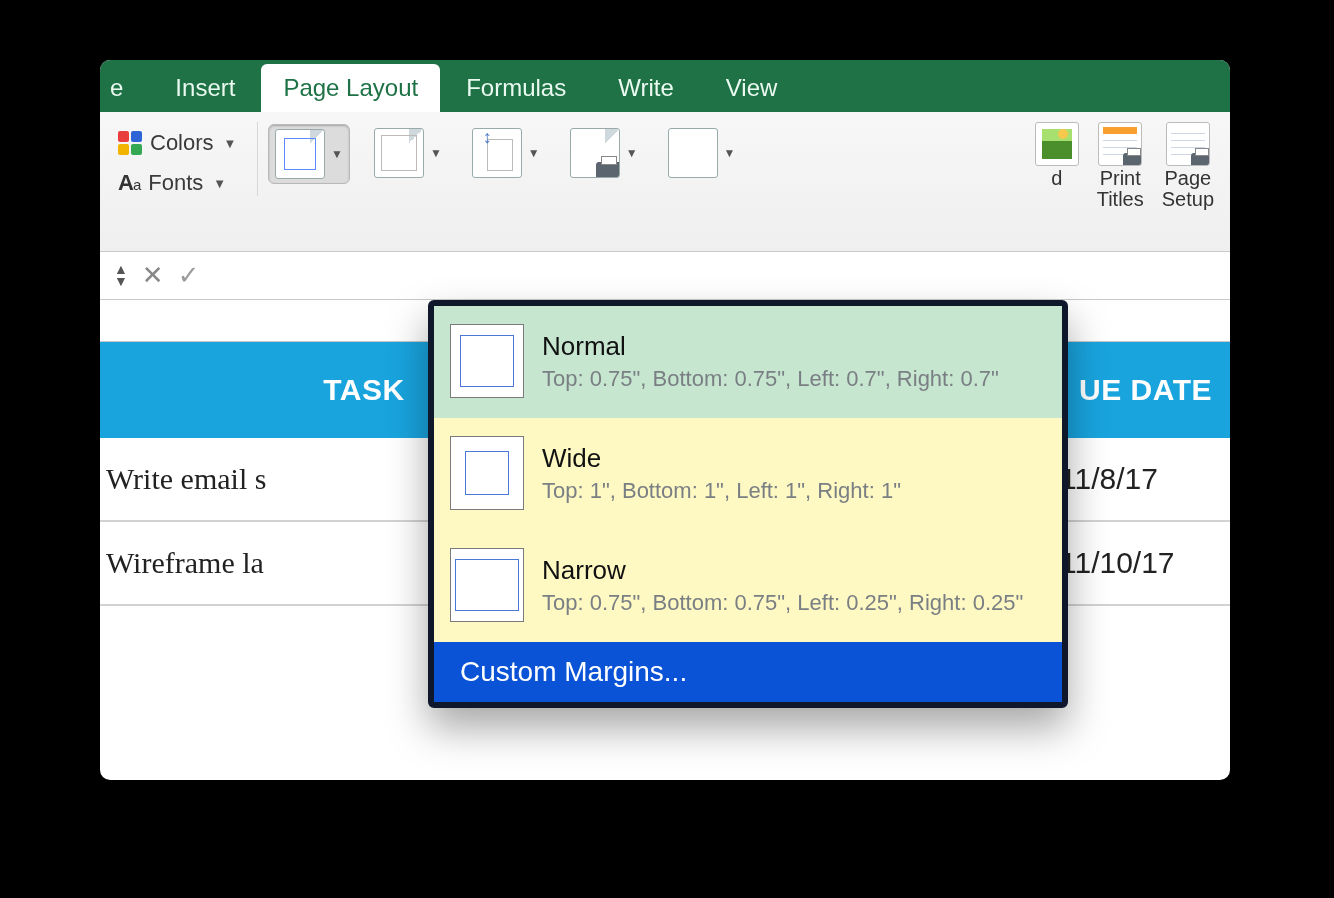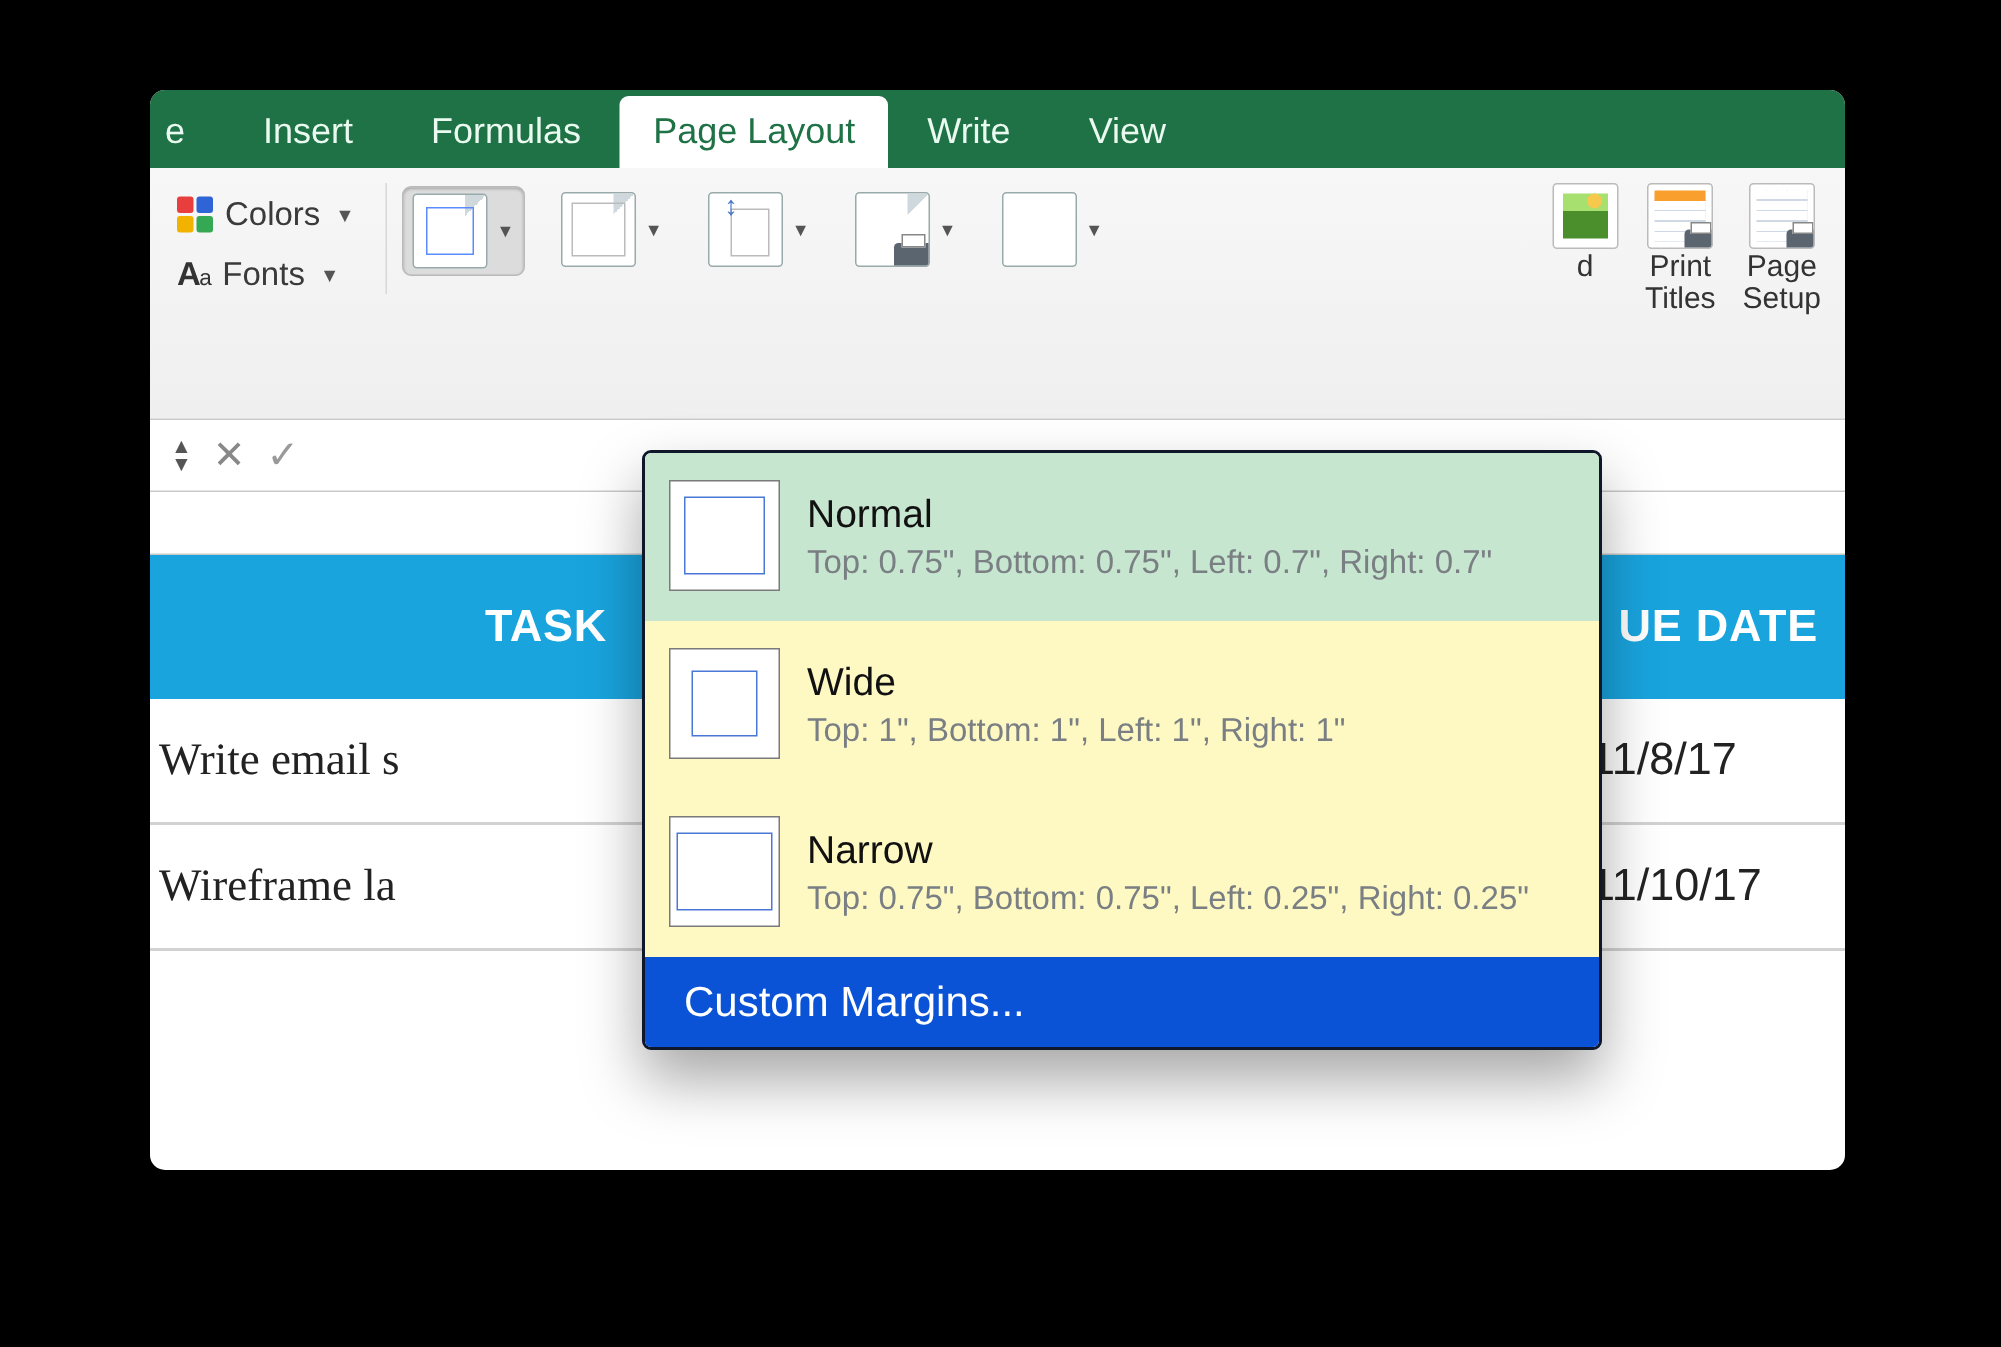--- a/index.html
+++ b/index.html
@@ -47,21 +47,21 @@
     border-top-right-radius: 6px;
     font-weight: 500;
     padding: 10px 22px;
     margin-bottom: 0;
   }
 
   
   .ribbon {
     background: linear-gradient(#f7f7f7, #efefef);
     border-bottom: 1px solid #c9c9c9;
-    height: 168px;
+    height: 140px;
     display: flex;
     align-items: flex-start;
     padding: 10px 18px 6px 18px;
     gap: 10px;
     position: relative;
   }
   .themes-col {
     display: flex;
     flex-direction: column;
     gap: 14px;
@@ -243,21 +243,21 @@
   .datarow .l { flex:0 0 440px; padding-left: 6px; white-space:nowrap; overflow:hidden;font-family:Liberation Serif, serif;}
   .datarow .r { flex:1; padding-left: 520px; white-space:nowrap; }
 
   
   .popup {
     position:absolute;
     left: 328px;
     top: 240px;
     width: 640px;
     background:#fff;
-    border:2px solid #0f172a;
+    border:6px solid #0f172a;
     border-radius:6px;
     box-shadow: 0 20px 40px rgba(0,0,0,.35);
     overflow:hidden;
     z-index: 50;
   }
   .popup-item {
     display:flex;
     gap: 18px;
     padding: 18px 18px 20px 16px;
     align-items:center;
@@ -289,22 +289,22 @@
   }
 </style>
 </head>
 <body>
 
 <div class="window">
 
   <div class="tabbar">
     <div class="tab partial">e</div>
     <div class="tab">Insert</div>
+    <div class="tab active">Page Layout</div>
     <div class="tab">Formulas</div>
-    <div class="tab active">Page Layout</div>
     <div class="tab">Write</div>
     <div class="tab">View</div>
   </div>
 
   <div class="ribbon">
 
     <div class="themes-col">
       <div class="themes-item">
         <span class="colors-icon">
           <span class="c1"></span>

